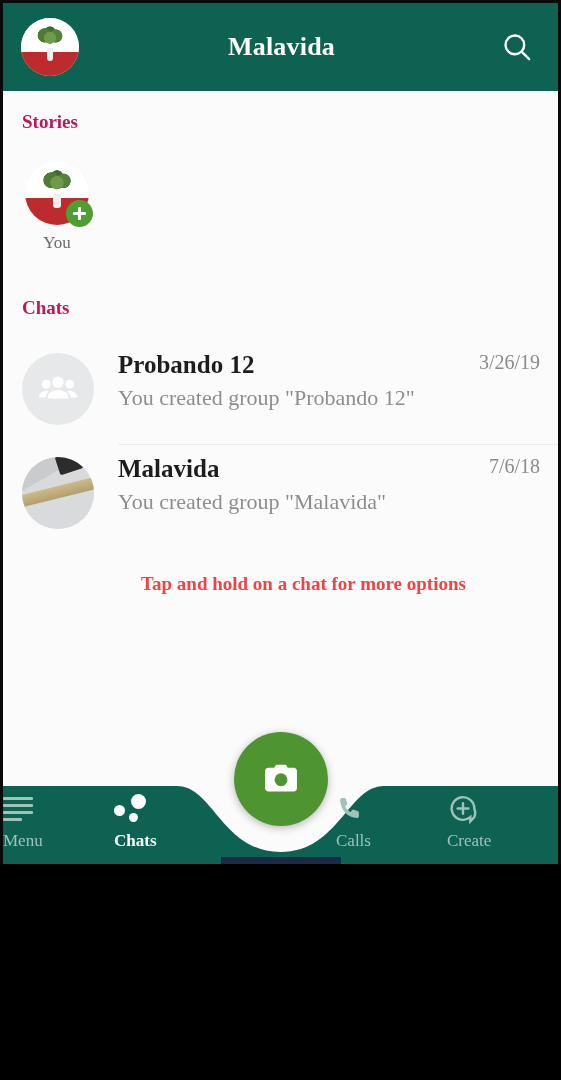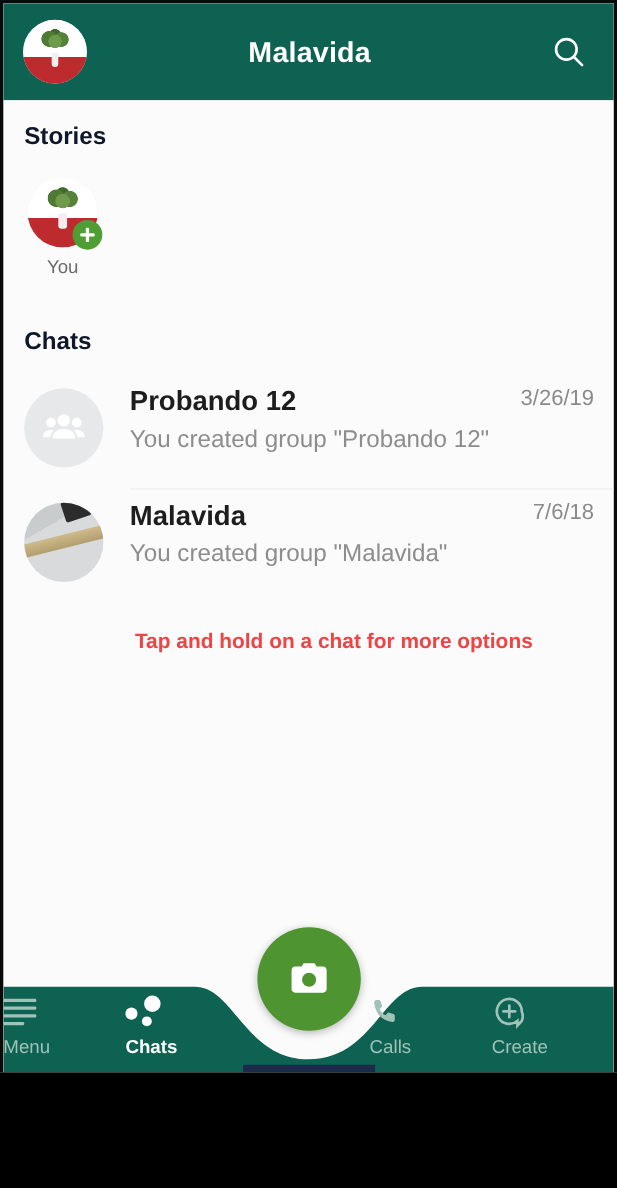--- a/index.html
+++ b/index.html
@@ -3,24 +3,24 @@
 <meta charset="utf-8">
 <style>
   html, body {
     margin: 0;
     padding: 0;
     background: #000;
   }
   #app {
     position: relative;
     width: 561px;
-    height: 975px;
+    height: 864px;
     overflow: hidden;
     background: #fbfbfb;
-    font-family: Liberation Sans, sans-serif;
+    font-family: Liberation Serif, serif;
     border-left: 3px solid #0a0a0a;
     border-top: 3px solid #0a0a0a;
     border-right: 3px solid #0a0a0a;
     box-sizing: border-box;
   }
 
   
   .header {
     position: absolute;
     top: 0; left: 0; right: 0;
@@ -70,22 +70,22 @@
   .header-search {
     width: 46px; height: 46px;
     flex: 0 0 auto;
     display: flex;
     align-items: center;
     justify-content: center;
   }
 
   
   .section-title {
-    color: #0f172a;
-    font-size: 22px;
+    color: #be185d;
+    font-size: 19px;
     font-weight: bold;
     padding-left: 19px;
   }
   #stories-title { position: absolute; top: 108px; }
   #chats-title   { position: absolute; top: 294px; }
 
   .stories-row {
     position: absolute;
     top: 158px; left: 19px;
     display: flex;

